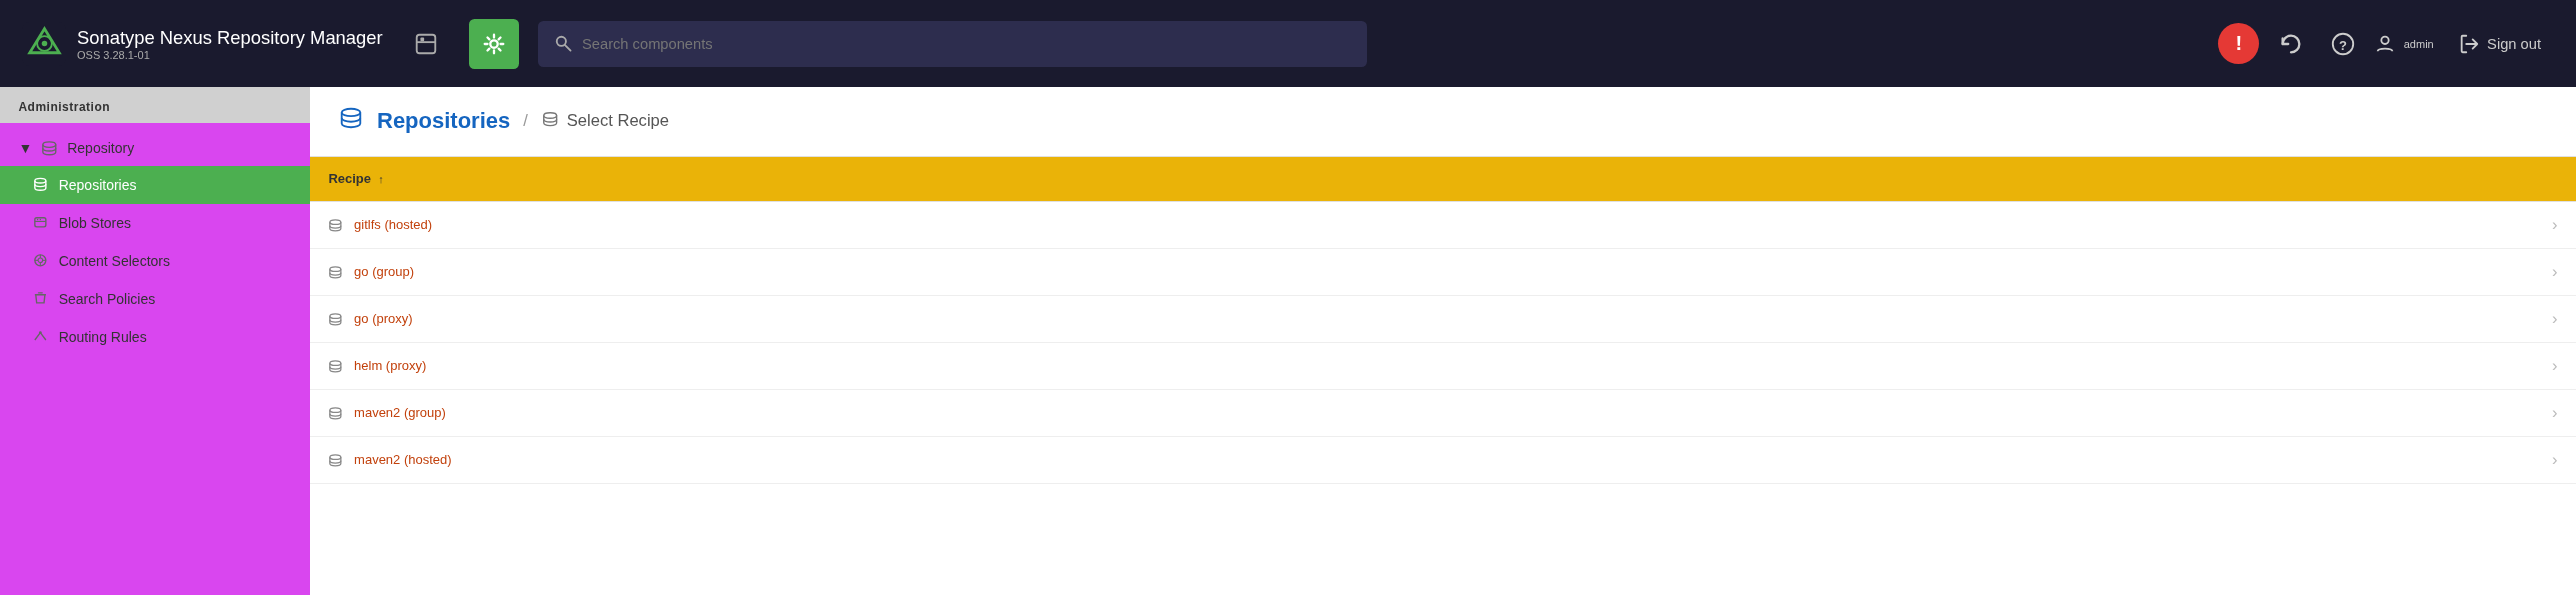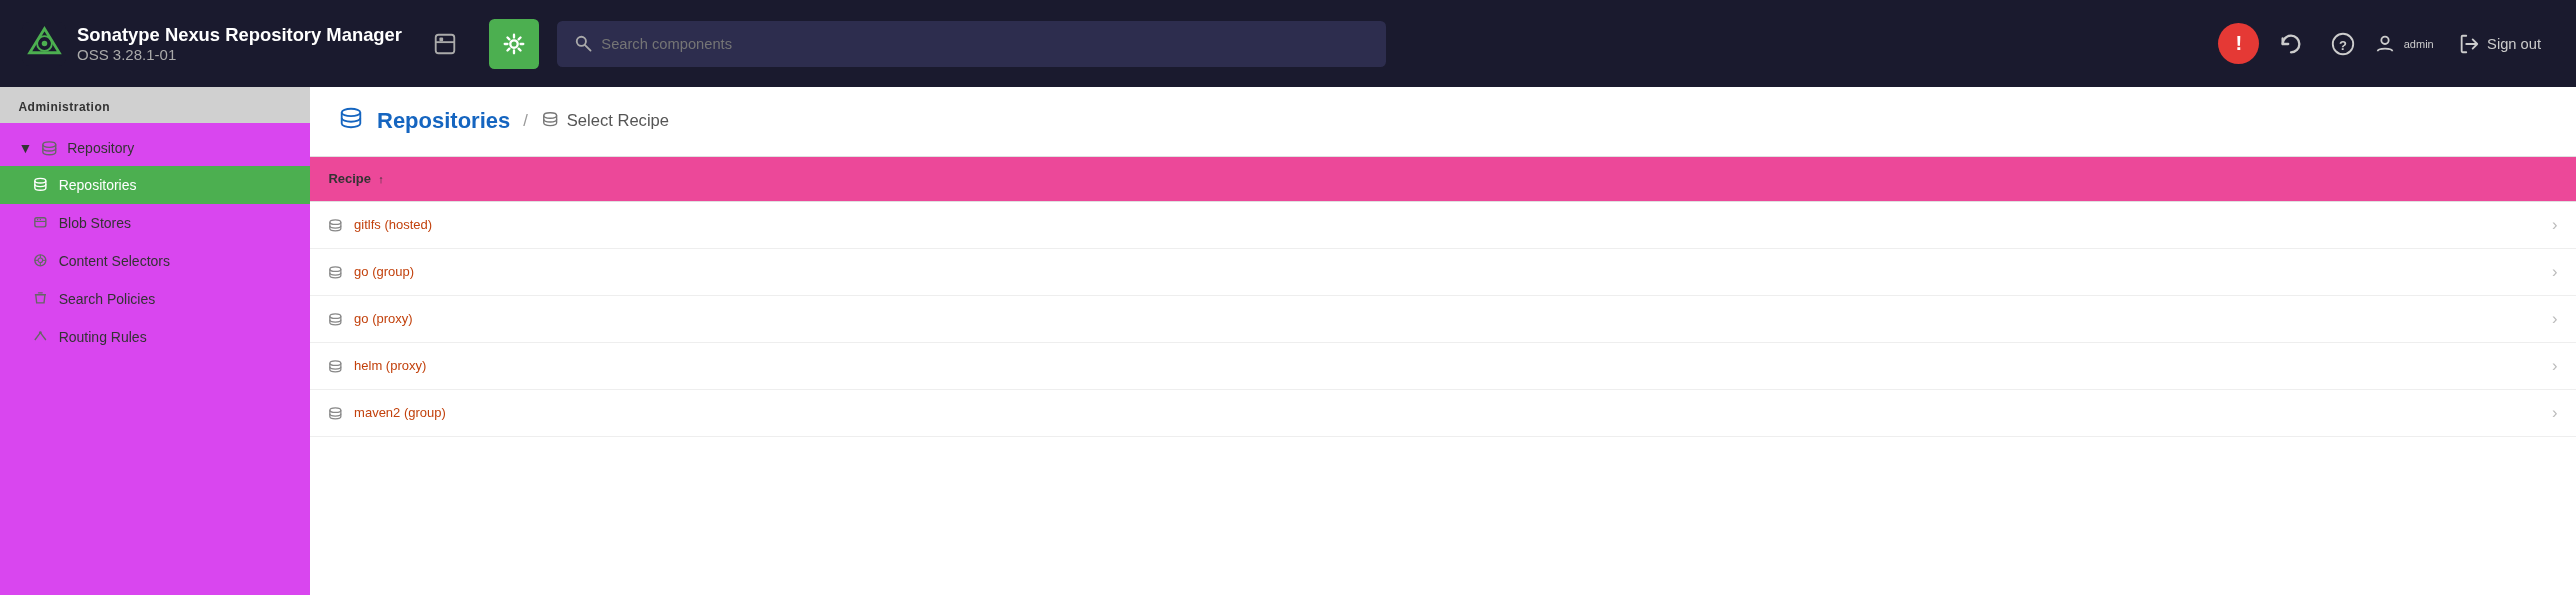--- a/index.html
+++ b/index.html
@@ -21,22 +21,22 @@
       gap: 11px;
     }
     .nav-logo-icon {
       width: 44px;
       height: 44px;
       background: #1a1a2e;
       border-radius: 7.4px;
       display: flex; align-items: center; justify-content: center;
     }
     .nav-title { display: flex; flex-direction: column; }
-    .nav-title-main { font-size: 18.4px; font-weight: 700; color: #fff; }
-    .nav-title-sub { font-size: 15px; color: #aaa; }
+    .nav-title-main { font-size: 18.4px; font-weight: 400; color: #fff; }
+    .nav-title-sub { font-size: 11px; color: #aaa; }
     .nav-icon-btn {
       width: 50px; height: 50px;
       display: flex; align-items: center; justify-content: center;
       border-radius: 5.5px;
       cursor: pointer;
       color: #ccc;
       font-size: 20px;
     }
     .nav-icon-btn.active { background: #4caf50; color: #fff; }
     .search-bar {
@@ -189,21 +189,21 @@
     }
     thead th {
       text-align: left;
       padding: 14.7px 18.4px;
       font-size: 13px;
       font-weight: 600;
       color: #333;
       border-bottom: 1.8px solid #e0e0e0;
       position: sticky;
       top: 0;
-      background: #ec4899;
+      background: #eab308;
     }
     thead th .sort-icon { margin-left: 3.7px; font-size: 11px; }
     tbody tr {
       border-bottom: 0.9px solid #eeeeee;
       cursor: pointer;
     }
     tbody td {
       padding: 13px 18.4px;
       font-size: 13px;
       color: #c2410c;
@@ -418,19 +418,27 @@
               <td style="text-align: right; color: rgb(187, 187, 187); font-size: 16.6px;">›</td>
             </tr>
             <tr>
               <td><svg width="14.7" height="14.7" viewBox="0 0 16 16" style="margin-right: 11px; vertical-align: middle;">
       <ellipse cx="8" cy="4.5" rx="6" ry="2.5" fill="none" stroke="#888" stroke-width="1.4"></ellipse>
       <path d="M2 4.5 v7 c0 1.4 2.7 2.5 6 2.5 s6-1.1 6-2.5 v-7" fill="none" stroke="#888" stroke-width="1.4"></path>
       <path d="M2 8.5 c0 1.4 2.7 2.5 6 2.5 s6-1.1 6-2.5" fill="none" stroke="#888" stroke-width="1.4"></path>
     </svg><span>maven2 (group)</span></td>
               <td style="text-align: right; color: rgb(187, 187, 187); font-size: 16.6px;">›</td>
             </tr>
+            <tr>
+              <td><svg width="14.7" height="14.7" viewBox="0 0 16 16" style="margin-right: 11px; vertical-align: middle;">
+      <ellipse cx="8" cy="4.5" rx="6" ry="2.5" fill="none" stroke="#888" stroke-width="1.4"></ellipse>
+      <path d="M2 4.5 v7 c0 1.4 2.7 2.5 6 2.5 s6-1.1 6-2.5 v-7" fill="none" stroke="#888" stroke-width="1.4"></path>
+      <path d="M2 8.5 c0 1.4 2.7 2.5 6 2.5 s6-1.1 6-2.5" fill="none" stroke="#888" stroke-width="1.4"></path>
+    </svg><span>maven2 (hosted)</span></td>
+              <td style="text-align: right; color: rgb(187, 187, 187); font-size: 16.6px;">›</td>
+            </tr>
           </tbody>
       </table>
     </div>
 
   </div>
 </div>
 
 
 </body></html>

